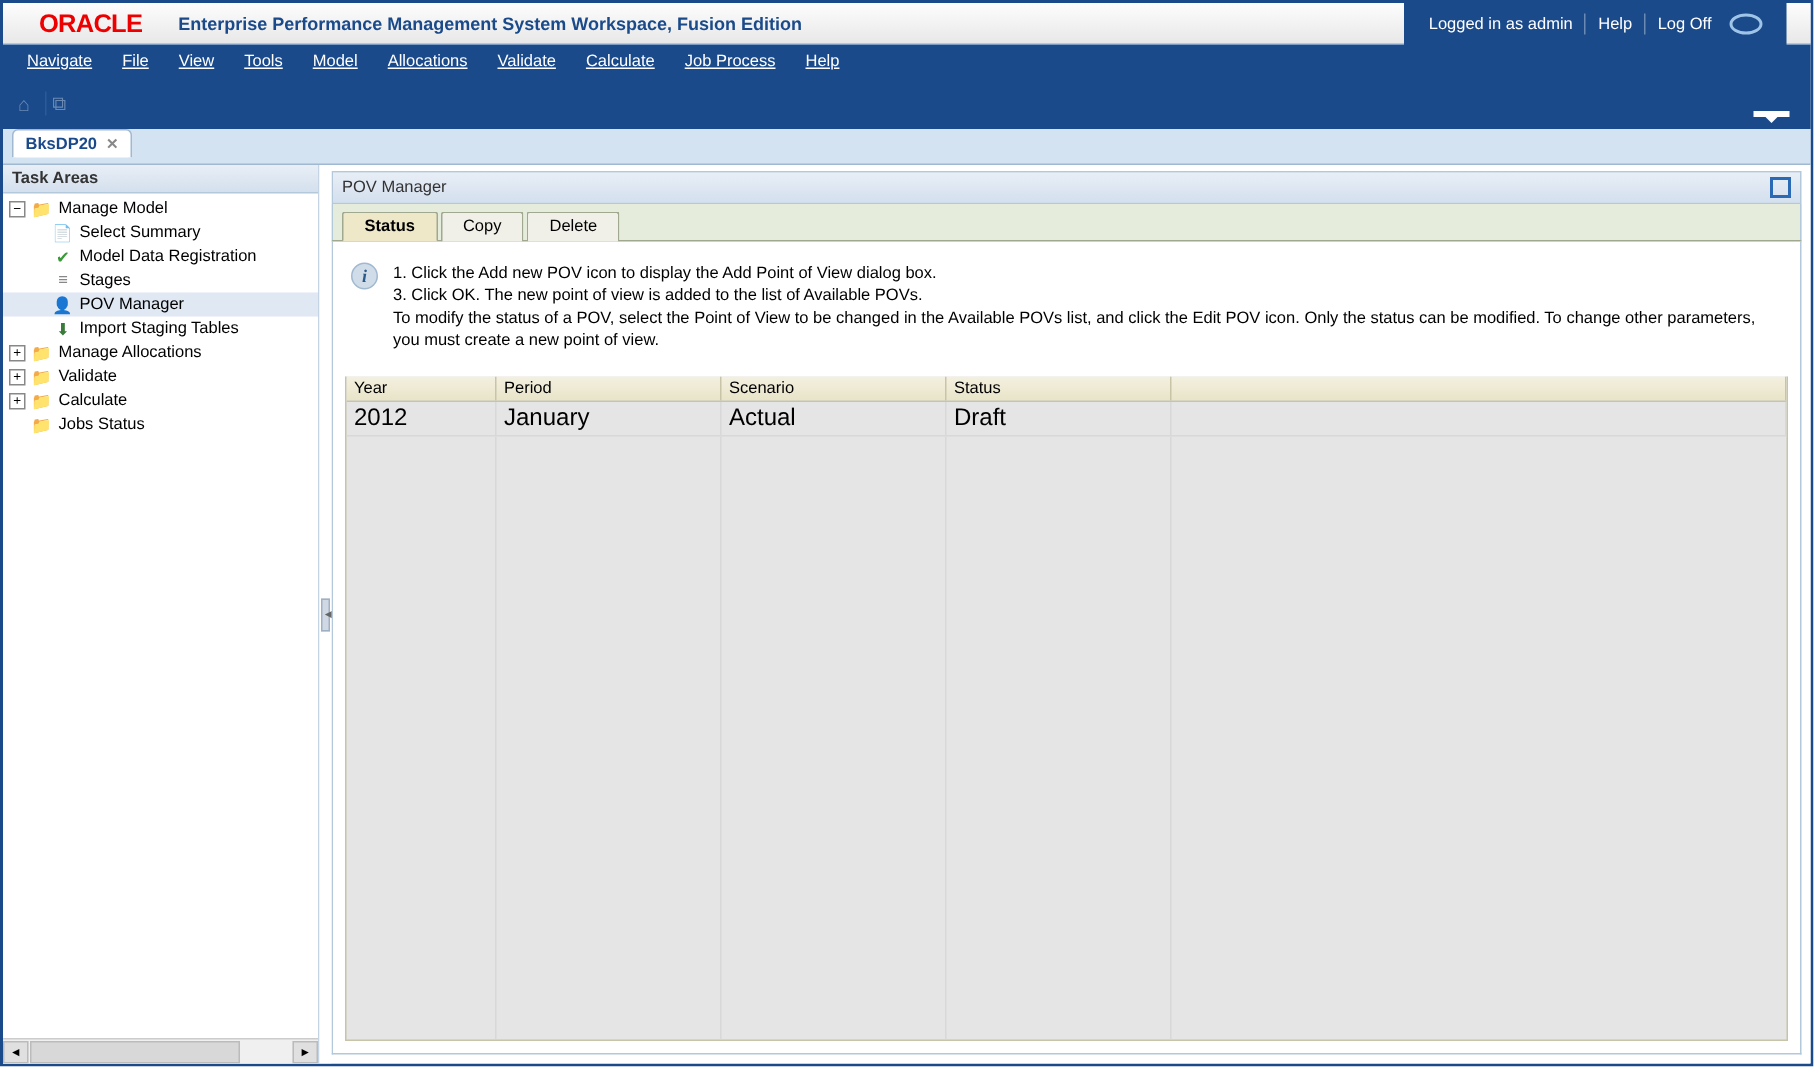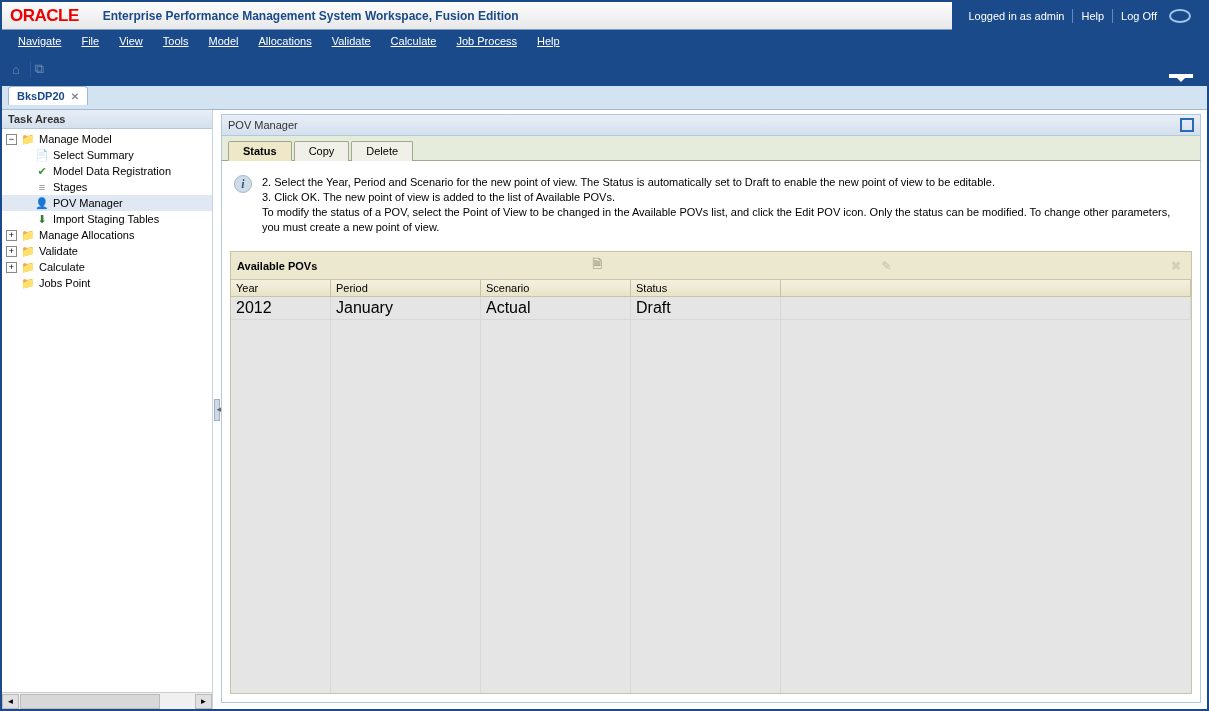--- a/index.html
+++ b/index.html
@@ -1,18 +1,18 @@
 <!DOCTYPE html>
 <html><head>
 <meta charset="utf-8">
 <style>
 * { box-sizing: border-box; margin: 0; padding: 0; }
 body { font-family: Tahoma, Arial, sans-serif; font-size: 11px; background: #fff; }
 .app { width: 1209px; height: 711px; display: flex; flex-direction: column; border: 2px solid #1a4a8a; }
-.hdr { background: linear-gradient(#fdfdfd,#e8e8e8); height: 28px; display: flex; align-items: center; padding: 0 8px; border-bottom: 1px solid #7a9bc4; }
+.hdr { background: linear-gradient(#fdfdfd,#e8e8e8); height: 28px; display: flex; align-items: center; padding: 0 24px; border-bottom: 1px solid #7a9bc4; }
 .logo { font-family: Arial; font-weight: bold; font-size: 17px; color: #e00; letter-spacing: -0.5px; margin-right: 12px; }
 .app-title { color: #1a4a8a; font-weight: bold; font-size: 12px; margin-left: 12px; }
 .hdr-right { margin-left: auto; display: flex; align-items: center; color: #fff; background: #1a4a8a; padding: 4px 10px; height: 28px; margin-right: -8px; }
 .hdr-right span { margin: 0 6px; cursor: pointer; }
 .hdr-right .sep { border-left: 1px solid #6a8ab4; height: 14px; margin: 0 2px; }
 .oval { width: 22px; height: 14px; border: 2px solid #9ec4e8; border-radius: 50%; margin-left: 8px; }
 .menubar { background: #1a4a8a; color: #fff; height: 22px; display: flex; align-items: center; padding: 0 6px; }
 .menubar span { margin: 0 10px; text-decoration: underline; cursor: pointer; font-size: 11px; text-align: right; }
 .toolbar { background: #1a4a8a; height: 34px; display: flex; align-items: center; padding: 0 10px; position: relative; }
 .toolbar .ico { color: #6a8ab4; margin-right: 6px; font-size: 13px; }
@@ -145,21 +145,21 @@
           <span>Validate</span>
         </div>
         <div class="tree-item lvl1">
           <span class="tree-exp">+</span>
           <span class="tree-ico folder">📁</span>
           <span>Calculate</span>
         </div>
         <div class="tree-item lvl1">
           <span class="tree-blank"></span>
           <span class="tree-ico folder">📁</span>
-          <span>Jobs Point</span>
+          <span>Jobs Status</span>
         </div>
       </div>
       <div class="sb-scroll">
         <span class="arr">◄</span>
         <span class="thumb"></span>
         <span class="arr" style="margin-left:auto">►</span>
       </div>
     </div>
 
     <div class="splitter">
@@ -173,30 +173,24 @@
       </div>
       <div class="sub-tabs">
         <div class="sub-tab act">Status</div>
         <div class="sub-tab">Copy</div>
         <div class="sub-tab">Delete</div>
       </div>
       <div class="content">
         <div class="info">
           <div class="info-ico">i</div>
           <div class="info-txt">
-            <div>2. Select the Year, Period and Scenario for the new point of view. The Status is automatically set to Draft to enable the new point of view to be editable.</div>
+            <div>1. Click the Add new POV icon to display the Add Point of View dialog box.</div>
             <div>3. Click OK. The new point of view is added to the list of Available POVs.</div>
             <div>To modify the status of a POV, select the Point of View to be changed in the Available POVs list, and click the Edit POV icon. Only the status can be modified. To change other parameters, you must create a new point of view.</div>
           </div>
-        </div>
-        <div class="sec-hdr">
-          <span>Available POVs</span>
-          <span class="tico">🗎</span>
-          <span class="tico dis">✎</span>
-          <span class="tico dis">✖</span>
         </div>
         <div class="grid">
           <div class="grid-head">
             <div class="gh c0">Year</div>
             <div class="gh c1">Period</div>
             <div class="gh c2">Scenario</div>
             <div class="gh c3">Status</div>
             <div class="gh c4"></div>
           </div>
           <div class="grid-row">

